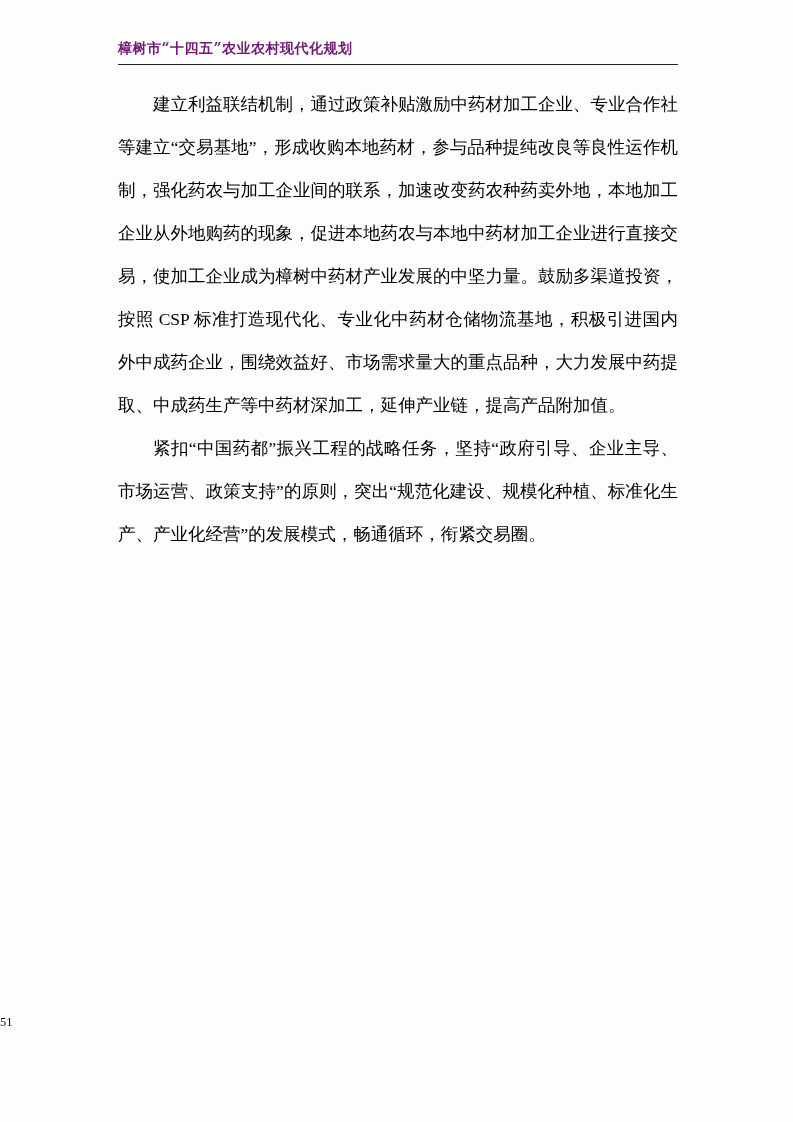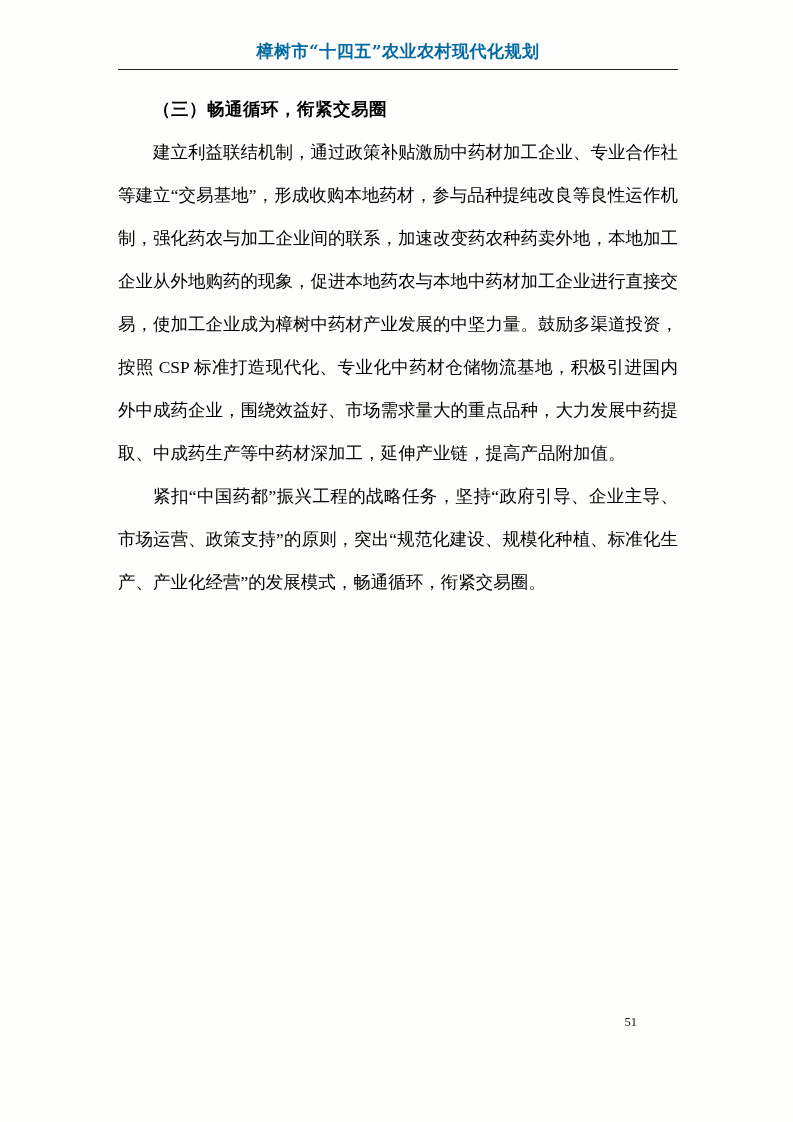--- a/index.html
+++ b/index.html
@@ -24,26 +24,26 @@
     background: #fdfdfb;
   }
   .page-inner {
     position: absolute;
     left: 118px;
     top: 40px;
     width: 560px;
     height: 1040px;
   }
   .header {
-    text-align: center;
+    text-align: left;
     font-family: "DejaVu Serif", "Liberation Serif", serif;
     font-weight: bold;
-    font-size: 17px;
+    font-size: 14px;
     letter-spacing: 0.5px;
-    color: #0369a1;
+    color: #701a75;
     padding-bottom: 6px;
     white-space: nowrap;
   }
   .header-rule {
     border-top: 1.2px solid #222;
     width: 100%;
     margin-bottom: 18px;
   }
   p.para {
     margin: 0 0 0 0;
@@ -63,37 +63,36 @@
     font-weight: bold;
     font-size: 17.5px;
     line-height: 43px;
     letter-spacing: 0.5px;
   }
   .footer {
     position: absolute;
     left: 0;
     top: 1015px;
     width: 637px;
-    text-align: right;
+    text-align: left;
     font-size: 12.5px;
     font-family: "Liberation Serif", serif;
     color: #111;
   }
 </style>
 </head>
 <body>
 
 <div class="page">
   <div class="page-inner">
 
     <div class="header">樟树市“十四五”农业农村现代化规划</div>
     <div class="header-rule"></div>
 
 
-    <h2 class="heading">（三）畅通循环，衔紧交易圈</h2>
 
     <p class="para">建立利益联结机制，通过政策补贴激励中药材加工企业、专业合作社等建立“交易基地”，形成收购本地药材，参与品种提纯改良等良性运作机制，强化药农与加工企业间的联系，加速改变药农种药卖外地，本地加工企业从外地购药的现象，促进本地药农与本地中药材加工企业进行直接交易，使加工企业成为樟树中药材产业发展的中坚力量。鼓励多渠道投资，按照 CSP 标准打造现代化、专业化中药材仓储物流基地，积极引进国内外中成药企业，围绕效益好、市场需求量大的重点品种，大力发展中药提取、中成药生产等中药材深加工，延伸产业链，提高产品附加值。</p>
 
     <p class="para">紧扣“中国药都”振兴工程的战略任务，坚持“政府引导、企业主导、市场运营、政策支持”的原则，突出“规范化建设、规模化种植、标准化生产、产业化经营”的发展模式，畅通循环，衔紧交易圈。</p>
 
 
 
   </div>
 
   <div class="footer">51</div>

